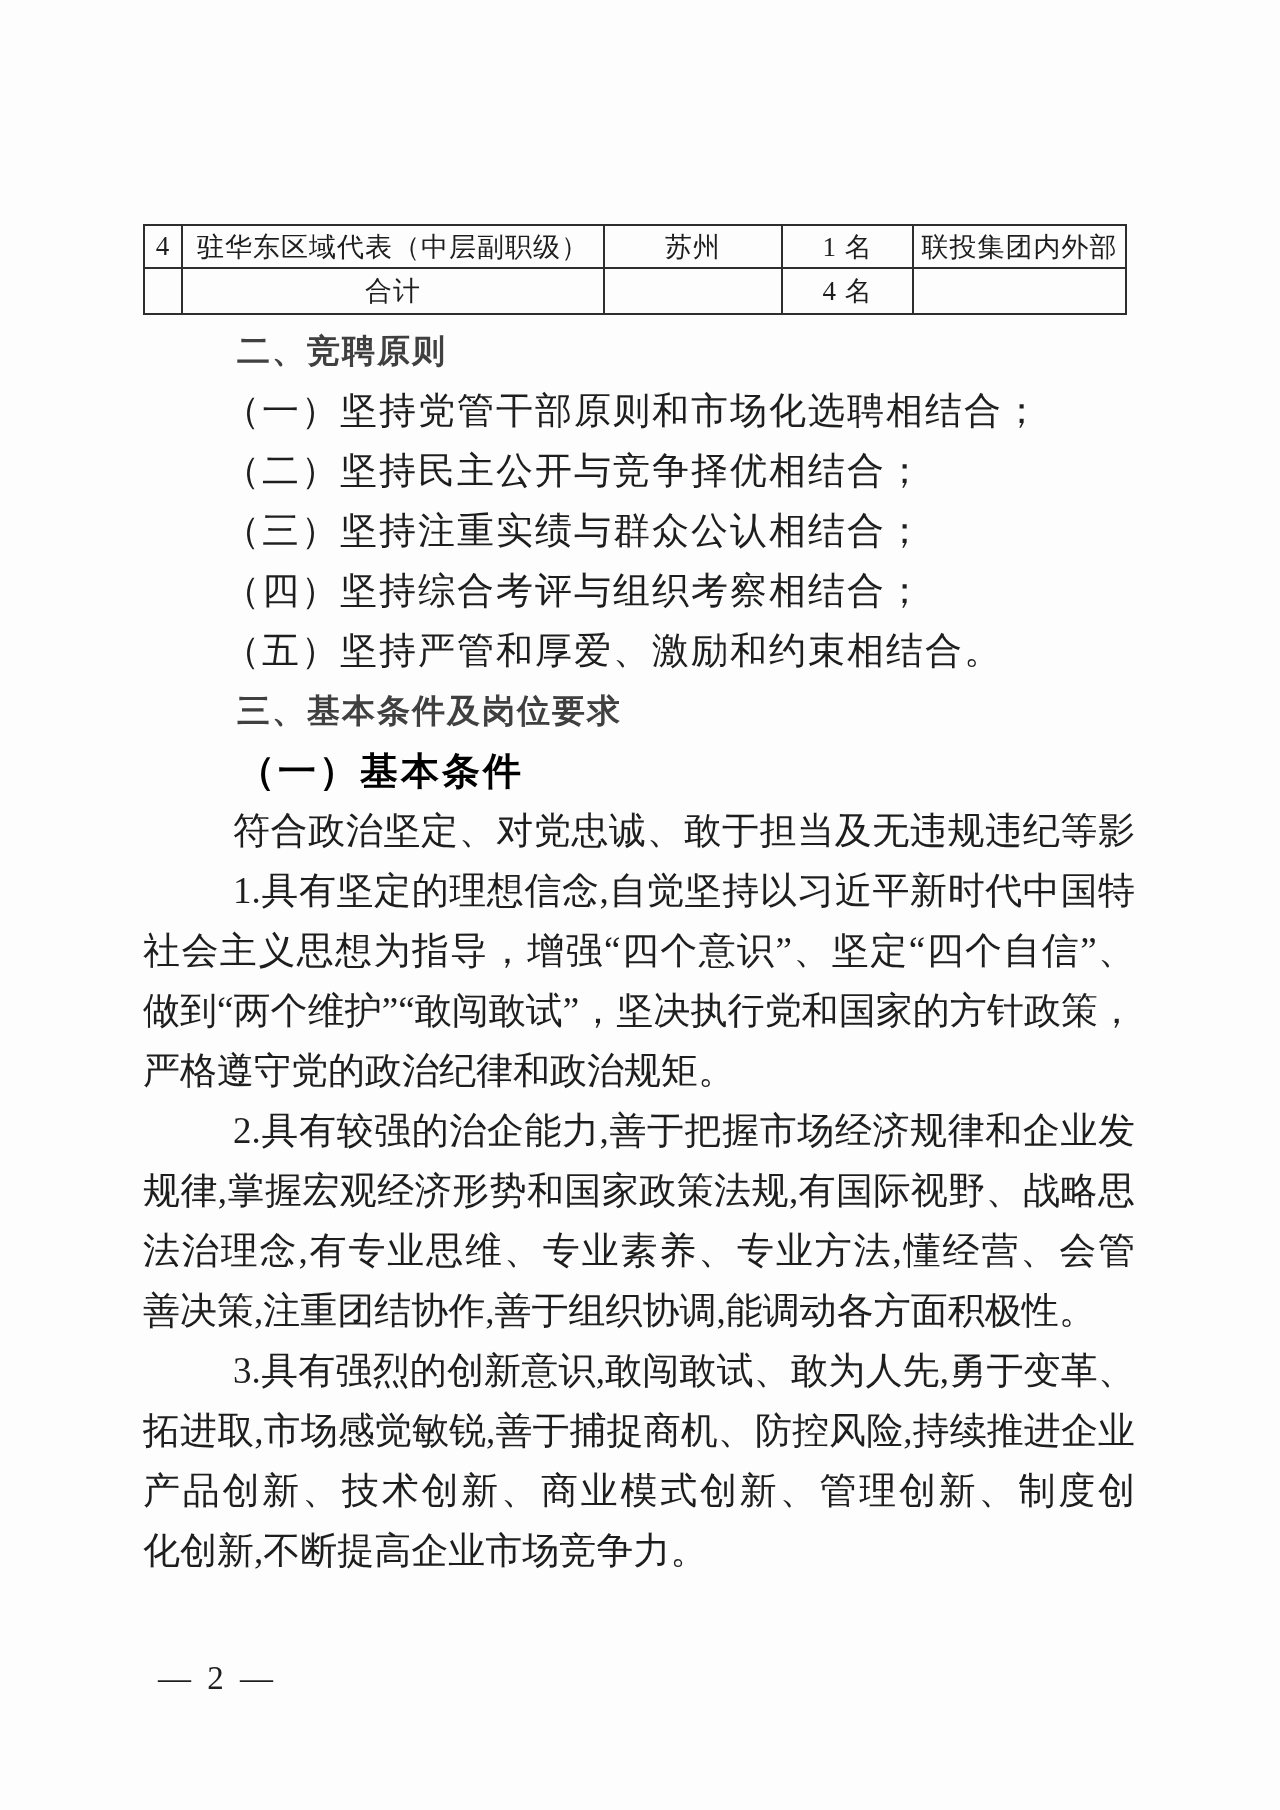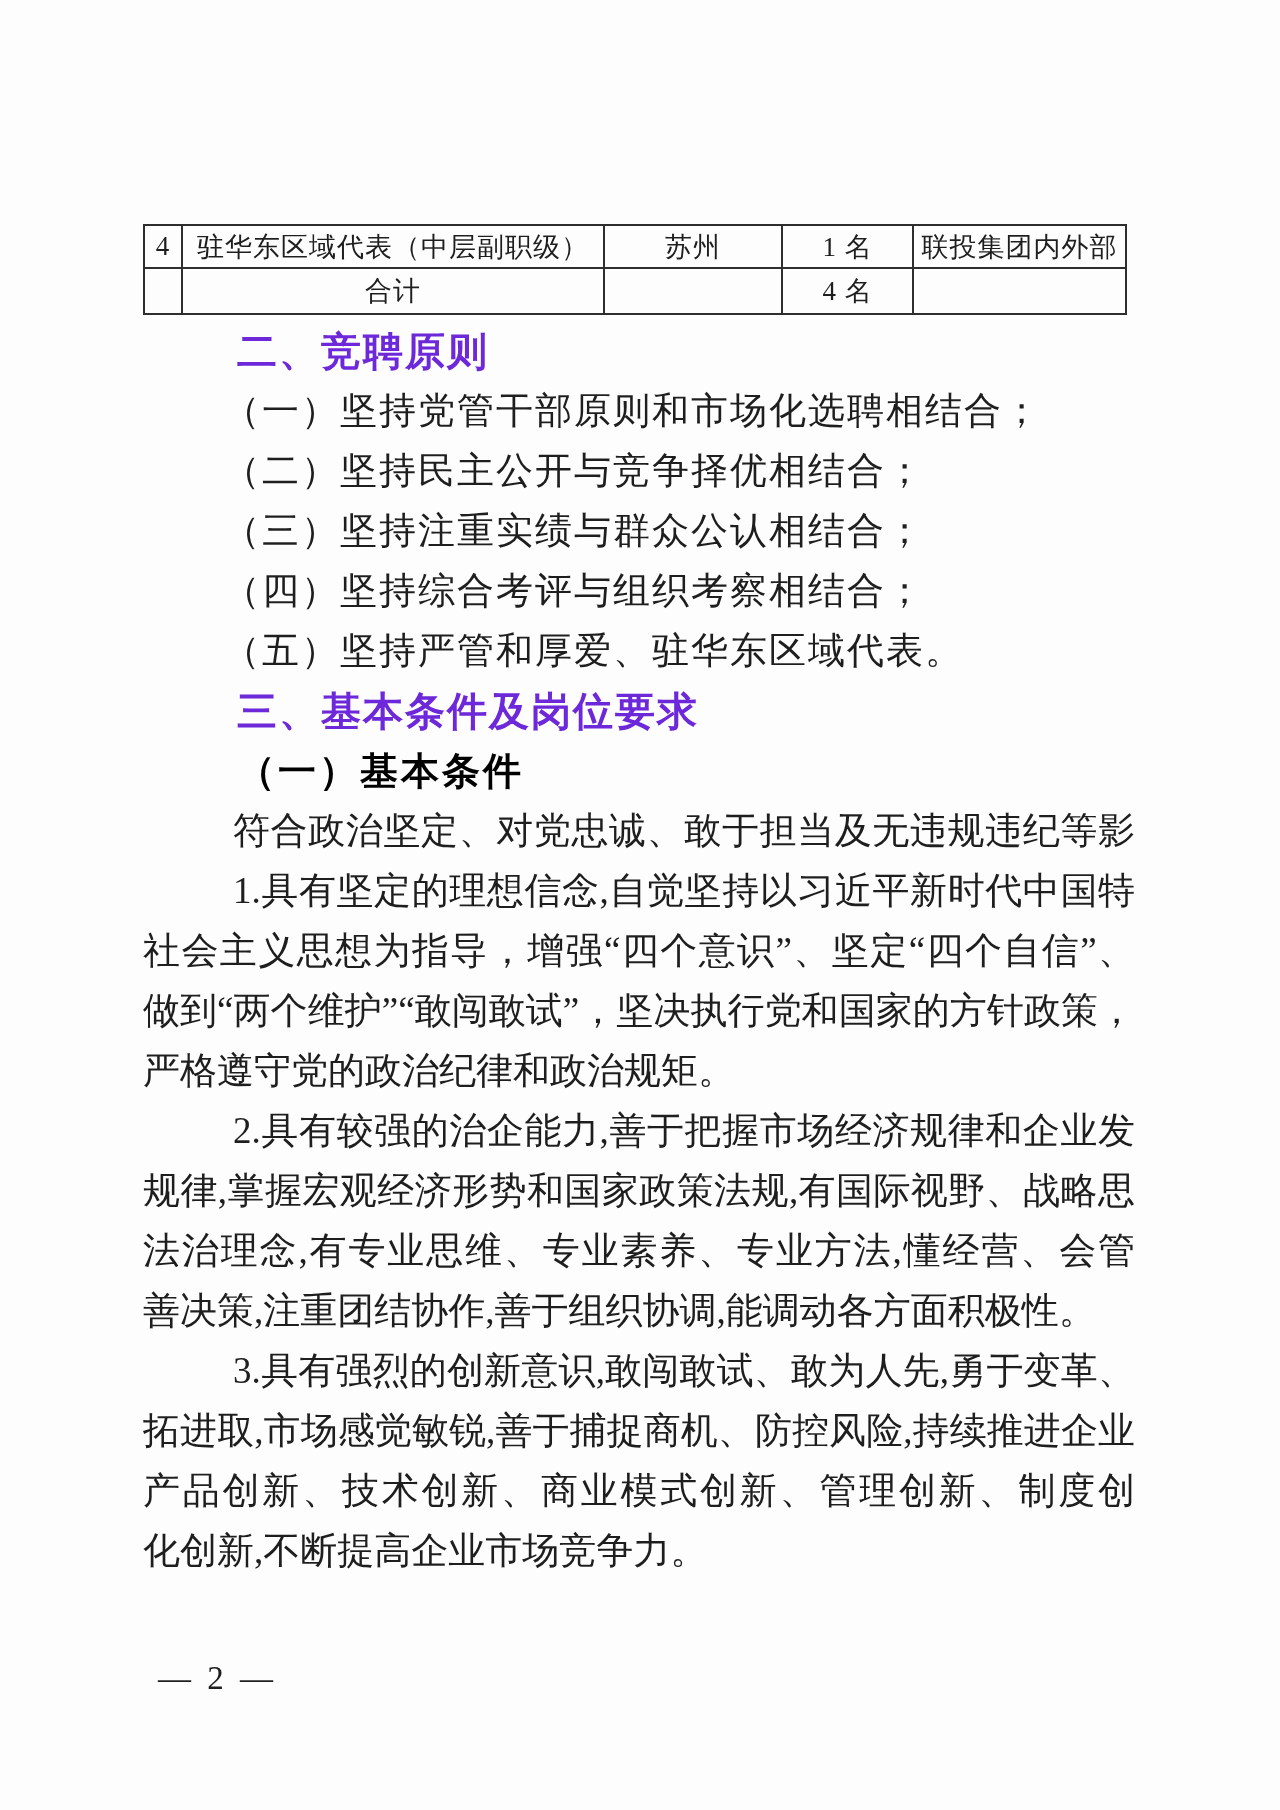--- a/index.html
+++ b/index.html
@@ -53,22 +53,22 @@
   }
   .line.justify {
     white-space: normal;
     overflow: hidden;
     text-align: justify;
     text-align-last: justify;
   }
   .line.heading {
     font-family: "Liberation Sans", sans-serif;
     font-weight: 700;
-    font-size: 40px;
-    color: #6d28d9;
+    font-size: 33px;
+    color: #404040;
     padding-left: 94px;
     letter-spacing: 2px;
   }
   .line.subheading {
     font-weight: 700;
     font-size: 38px;
     color: #000000;
     padding-left: 94px;
     letter-spacing: 3px;
   }
@@ -118,21 +118,21 @@
         </tr>
       </tbody>
   </table>
 
   <div class="content">
       <div class="line heading">二、竞聘原则</div>
       <div class="line item">（一）坚持党管干部原则和市场化选聘相结合；</div>
       <div class="line item">（二）坚持民主公开与竞争择优相结合；</div>
       <div class="line item">（三）坚持注重实绩与群众公认相结合；</div>
       <div class="line item">（四）坚持综合考评与组织考察相结合；</div>
-      <div class="line item">（五）坚持严管和厚爱、驻华东区域代表。</div>
+      <div class="line item">（五）坚持严管和厚爱、激励和约束相结合。</div>
       <div class="line heading">三、基本条件及岗位要求</div>
       <div class="line subheading">（一）基本条件</div>
       <div class="line body justify para-indent">符合政治坚定、对党忠诚、敢于担当及无违规违纪等影响任</div>
       <div class="line body justify para-indent">1.具有坚定的理想信念,自觉坚持以习近平新时代中国特色</div>
       <div class="line body justify">社会主义思想为指导，增强“四个意识”、坚定“四个自信”、</div>
       <div class="line body justify">做到“两个维护”“敢闯敢试”，坚决执行党和国家的方针政策，</div>
       <div class="line body">严格遵守党的政治纪律和政治规矩。</div>
       <div class="line body justify para-indent">2.具有较强的治企能力,善于把握市场经济规律和企业发展</div>
       <div class="line body justify">规律,掌握宏观经济形势和国家政策法规,有国际视野、战略思维、</div>
       <div class="line body justify">法治理念,有专业思维、专业素养、专业方法,懂经营、会管理、</div>

